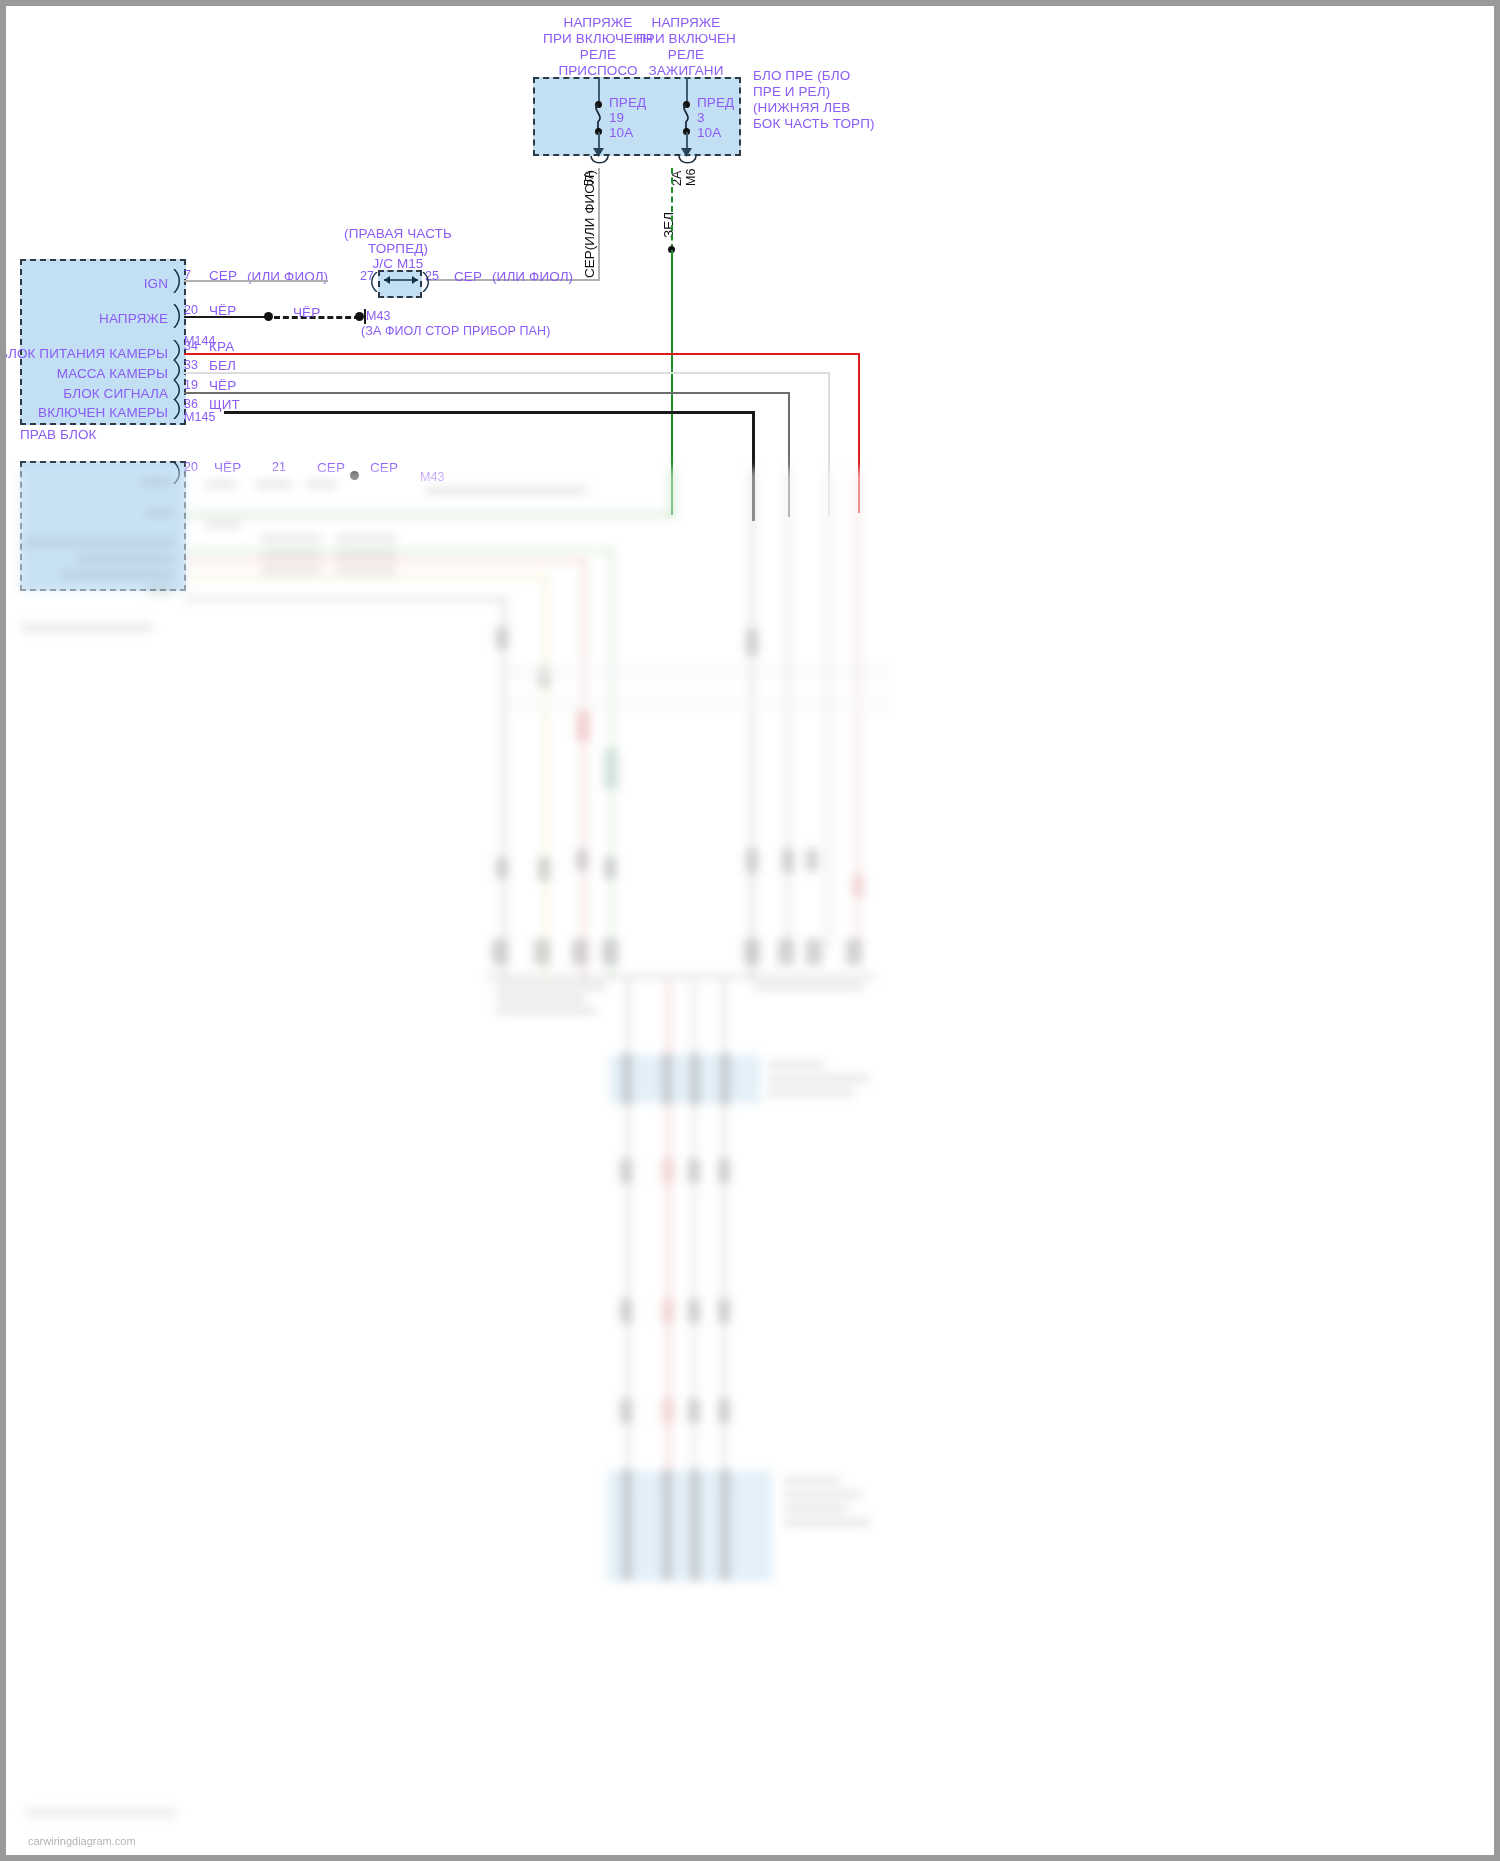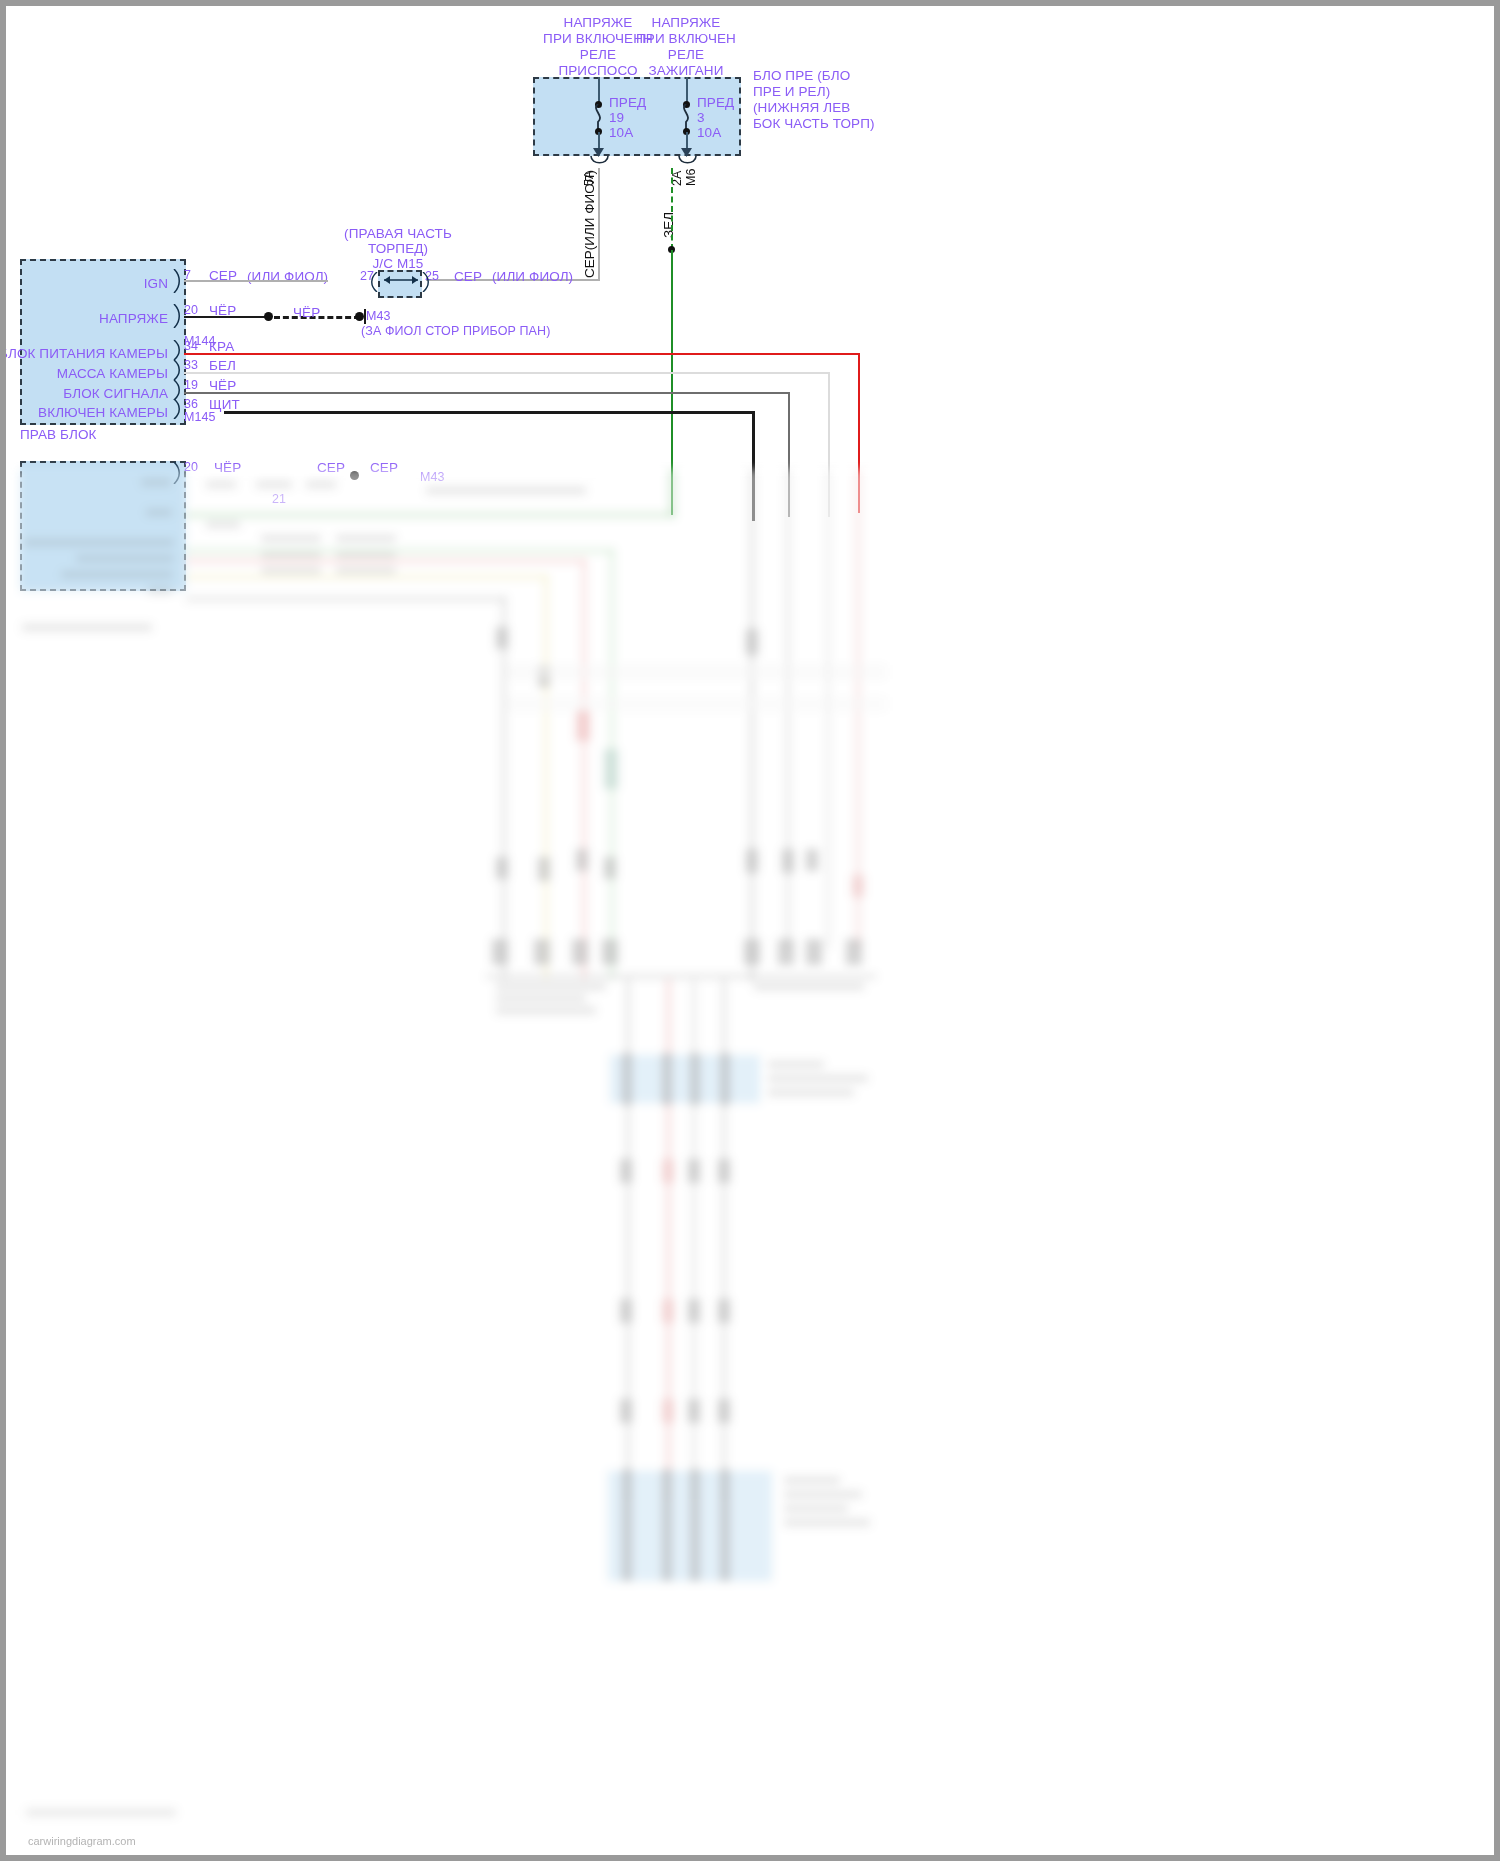--- a/index.html
+++ b/index.html
@@ -214,21 +214,21 @@
   </svg>
   <div class="txt" style="left:448px;top:263px;">СЕР</div>
   <div class="txt" style="left:486px;top:263px;">(ИЛИ ФИОЛ)</div>
 
   <div class="module" style="left:14px;top:455px;width:166px;height:130px;"></div>
   <svg class="abs" style="left:165px;top:456px;" width="12" height="22" viewBox="0 0 12 22">
     <path d="M3 0 C10 7 10 15 3 22" fill="none" stroke="#13304a" stroke-width="1.5"></path>
   </svg>
   <div class="txt small" style="left:178px;top:454px;">20</div>
   <div class="txt" style="left:208px;top:454px;">ЧЁР</div>
-  <div class="txt small" style="left:266px;top:454px;margin-top:32px;">21</div>
+  <div class="txt small" style="left:266px;top:454px;">21</div>
   <div class="txt" style="left:311px;top:454px;">СЕР</div>
   <div class="txt" style="left:364px;top:454px;">СЕР</div>
   <div class="dot" style="left:344px;top:465px;"></div>
   <div class="txt small" style="left:414px;top:464px;">M43</div>
 
   <div id="blurwrap">
     <div class="inner">
 
       <div class="bbox" style="left:14px;top:0px;width:166px;height:122px;"></div>
       <div class="btext" style="left:135px;top:10px;width:30px;"></div>

